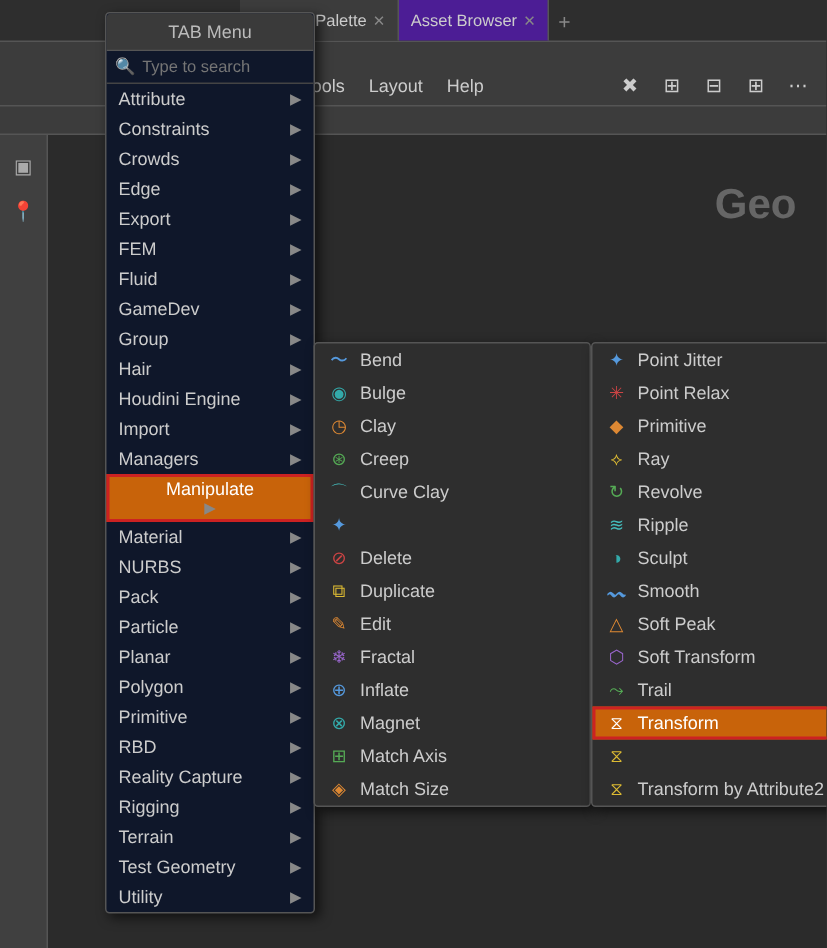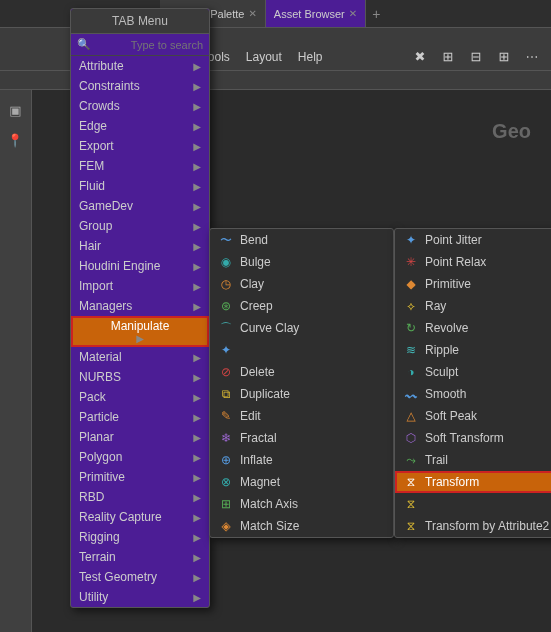--- a/index.html
+++ b/index.html
@@ -129,21 +129,21 @@
       cursor: pointer;
       border-radius: 2px;
     }
 
     
     .tab-menu {
       position: absolute;
       left: 70px;
       top: 8px;
       width: 140px;
-      background: #4c1d95;
+      background: #0f172a;
       border: 1px solid #555;
       border-radius: 3px;
       box-shadow: 3px 3px 8px rgba(0,0,0,0.6);
       z-index: 100;
     }
 
     .tab-menu-title {
       text-align: center;
       padding: 5px 0;
       font-size: 12px;
@@ -161,21 +161,20 @@
       gap: 4px;
     }
 
     .tab-menu-search input {
       background: transparent;
       border: none;
       outline: none;
       color: #aaa;
       font-size: 11px;
       width: 100%;
-      text-align: right;
     }
 
     .tab-menu-item {
       display: flex;
       align-items: center;
       justify-content: space-between;
       padding: 3px 8px;
       cursor: pointer;
       font-size: 12px;
       color: #ccc;
@@ -248,21 +247,21 @@
     .red-border {
       outline: 2px solid #cc2222;
       outline-offset: -2px;
     }
 
     
     .geo-text {
       position: absolute;
       top: 120px;
       right: 20px;
-      font-size: 20px;
+      font-size: 28px;
       color: #666;
       font-weight: bold;
     }
 
     
     .icon-blue { color: #5599dd; }
     .icon-orange { color: #dd8833; }
     .icon-green { color: #55aa55; }
     .icon-red { color: #cc4444; }
     .icon-yellow { color: #ddbb33; }

